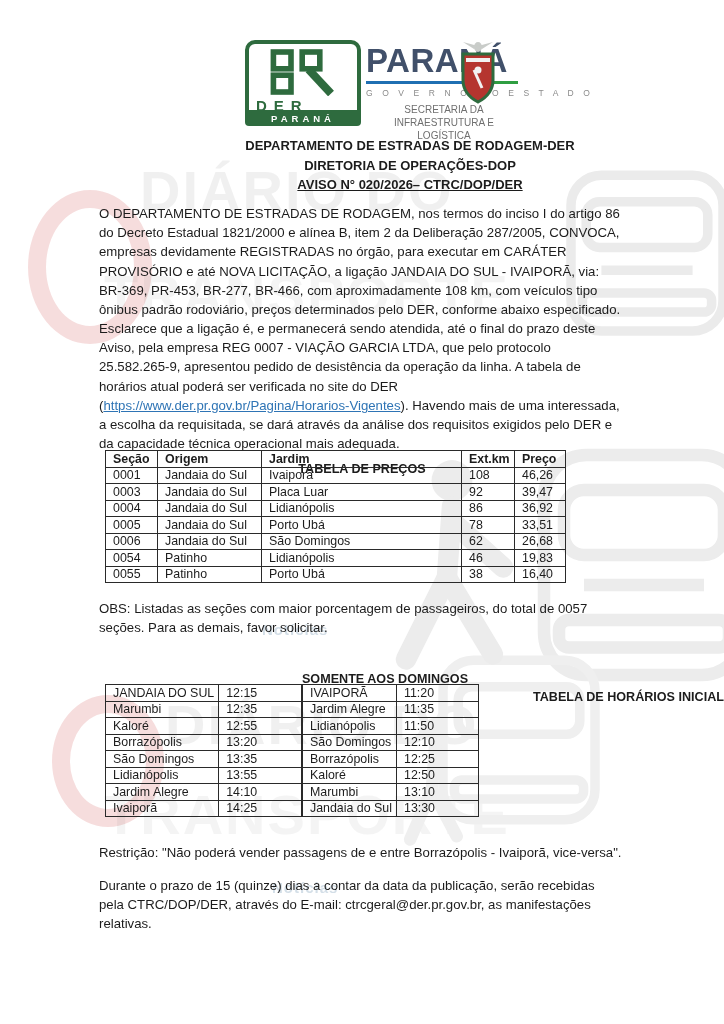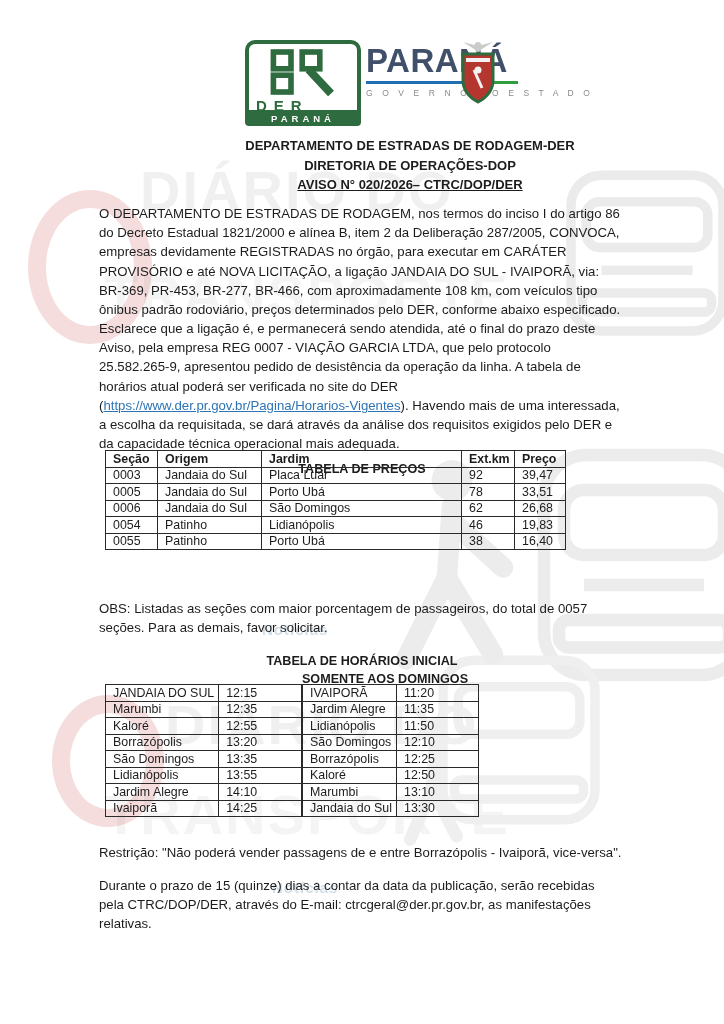--- a/index.html
+++ b/index.html
@@ -40,21 +40,21 @@
   
   .doc-title{position:absolute;left:0;top:136px;width:724px;text-align:center;
     font-weight:bold;font-size:13px;line-height:19.5px;margin-left:48px;}
   .doc-title .underl{text-decoration:underline;}
   
   .para{position:absolute;left:99px;width:524px;font-size:13.2px;line-height:19.2px;text-align:left;}
   .p1{top:204px;} .p2{top:319px;} .obs{top:599px;} .restr{top:843px;} .prazo{top:876px;}
   a.doclink{color:#2e74b5;text-decoration:underline;cursor:pointer;}
   
   .sec-title{position:absolute;left:0;width:724px;text-align:center;font-weight:bold;font-size:12.6px;line-height:18px;}
-  .t-precos{top:434px;margin-top:26px;} .t-hor1{top:652px;} .t-hor2{top:670px;padding-left:23px;}
+  .t-precos{top:434px;margin-top:26px;} .t-hor1{top:688px;text-align:right;} .t-hor2{top:670px;padding-left:23px;}
   
   table{border-collapse:collapse;background:transparent;}
   td,th{border:1px solid #2a2a2a;font-size:12.4px;padding:0 4px 0 7px;height:15.5px;
     text-align:left;font-weight:normal;white-space:nowrap;}
   th{font-weight:bold;}
   .price-table{position:absolute;left:105px;top:450px;}
   .sched-left{position:absolute;left:105px;top:684px;}
   .sched-right{position:absolute;left:302px;top:684px;}
 </style>
 </head>
@@ -126,20 +126,24 @@
   </div>
   <div class="der-parana-bar">PARANÁ</div>
 
   <div class="gov-block">
     <div class="parana-word">PARANÁ</div>
     <div class="gov-line">
         <span class="blue"></span>
         <span class="green"></span>
       </div>
     <div class="gov-estado">G O V E R N O   D O   E S T A D O</div>
+    <div class="secretaria">
+      <div>SECRETARIA DA</div>
+      <div>INFRAESTRUTURA E LOGÍSTICA</div>
+    </div>
   </div>
 
   <div class="coat">
     <svg width="46" height="66" viewBox="0 0 46 66">
       <g fill="#c9ccc9">
         <ellipse cx="23" cy="7" rx="4" ry="5"></ellipse>
         <path d="M23 6 L8 2 L19 9 Z"></path>
         <path d="M23 6 L38 2 L27 9 Z"></path>
       </g>
       <path d="M8 14 h30 v26 q0 14 -15 22 q-15 -8 -15 -22 Z" fill="#b5352f" stroke="#2e6b3e" stroke-width="3"></path>
@@ -172,25 +176,39 @@
         <tr>
           <th>Seção</th>
           <th>Origem</th>
           <th>Jardim</th>
           <th>Ext.km</th>
           <th>Preço</th>
         </tr>
       </thead>
     <tbody>
         <tr>
+          <td>0001</td>
+          <td>Jandaia do Sul</td>
+          <td>Ivaiporã</td>
+          <td>108</td>
+          <td>46,26</td>
+        </tr>
+        <tr>
           <td>0003</td>
           <td>Jandaia do Sul</td>
           <td>Placa Luar</td>
           <td>92</td>
           <td>39,47</td>
+        </tr>
+        <tr>
+          <td>0004</td>
+          <td>Jandaia do Sul</td>
+          <td>Lidianópolis</td>
+          <td>86</td>
+          <td>36,92</td>
         </tr>
         <tr>
           <td>0005</td>
           <td>Jandaia do Sul</td>
           <td>Porto Ubá</td>
           <td>78</td>
           <td>33,51</td>
         </tr>
         <tr>
           <td>0006</td>

